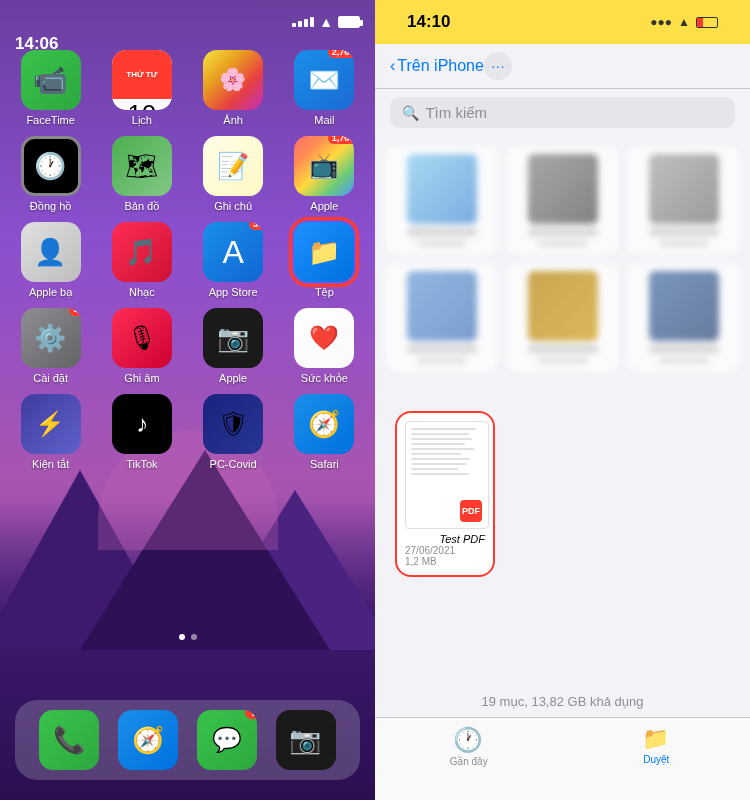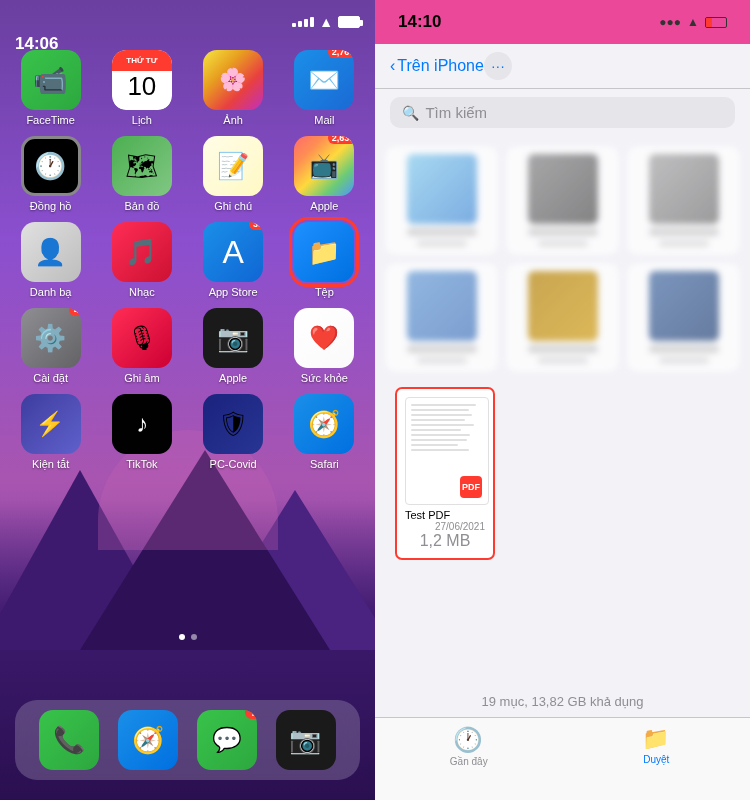--- a/index.html
+++ b/index.html
@@ -266,24 +266,24 @@
     .right-panel {
       width: 375px;
       height: 800px;
       background: #f2f2f7;
       display: flex;
       flex-direction: column;
     }
 
     .status-bar-right {
       height: 44px;
-      background: #ec4899;
-      display: flex;
-      align-items: center;
-      padding: 0 23px;
+      background: #fde047;
+      display: flex;
+      align-items: center;
+      padding: 0 32px;
     }
 
     .time-right {
       font-size: 17px;
       font-weight: 600;
       color: #000;
       width: 50px;
     }
 
     .status-icons-right {
@@ -445,24 +445,25 @@
 
     .pdf-item-wrap {
       display: inline-flex;
       flex-direction: column;
       align-items: center;
     }
 
     .pdf-item {
       width: 100px;
       background: white;
-      border-radius: 7px;
+      border-radius: 16px;
       padding: 8px;
       border: 2px solid #ff3b30;
       cursor: pointer;
+      margin-top: 24px;
     }
 
     .pdf-thumb {
       width: 84px;
       height: 108px;
       background: white;
       border: 1px solid #e0e0e0;
       border-radius: 4px;
       overflow: hidden;
       position: relative;
@@ -488,35 +489,35 @@
     .pdf-line:nth-child(5) { width: 88%; }
     .pdf-line:nth-child(6) { width: 70%; }
     .pdf-line:nth-child(7) { width: 82%; }
     .pdf-line:nth-child(8) { width: 78%; }
     .pdf-line:nth-child(9) { width: 65%; }
     .pdf-line:nth-child(10) { width: 80%; }
 
     .pdf-name {
       font-size: 11px;
       color: #000;
-      text-align: left;
+      text-align: right;
       margin-top: 4px;
       font-weight: 500;
+      font-style: italic;
     }
 
     .pdf-date {
       font-size: 10px;
       color: #8e8e93;
-      text-align: right;
+      text-align: left;
     }
 
     .pdf-size {
-      font-size: 16px;
+      font-size: 10px;
       color: #8e8e93;
-      text-align: center;
     }
 
     
     .storage-info {
       text-align: center;
       padding: 8px;
       font-size: 13px;
       color: #8e8e93;
     }
 
@@ -564,21 +565,21 @@
       border-radius: 14px;
       overflow: hidden;
     }
 
     .cal-header {
       background: #ff3b30;
       color: white;
       text-align: center;
       font-size: 8px;
       font-weight: 600;
-      padding: 6px 0;
+      padding: 20px 0;
       text-transform: uppercase;
     }
 
     .cal-date {
       text-align: center;
       font-size: 26px;
       font-weight: 200;
       color: #000;
       line-height: 1.2;
     }
@@ -654,30 +655,30 @@
     </div>
     <div class="app-item">
       <div class="app-icon icon-ghichu">
         <span style="font-size:26px;color:#c8a000">📝</span>
       </div>
       <span class="app-label">Ghi chú</span>
     </div>
     <div class="app-item">
       <div class="app-icon icon-apple">
         <span style="font-size:24px">📺</span>
-        <span class="badge">2,638</span>
+        <span class="badge">1,709</span>
       </div>
       <span class="app-label">Apple</span>
     </div>
 
     <div class="app-item">
       <div class="app-icon icon-danhba">
         <span style="font-size:26px">👤</span>
       </div>
-      <span class="app-label">Danh bạ</span>
+      <span class="app-label">Apple bạ</span>
     </div>
     <div class="app-item">
       <div class="app-icon icon-nhac">
         <span style="font-size:26px">🎵</span>
       </div>
       <span class="app-label">Nhạc</span>
     </div>
     <div class="app-item">
       <div class="app-icon icon-appstore">
         <span style="font-size:32px;color:white;font-weight:300">A</span>

